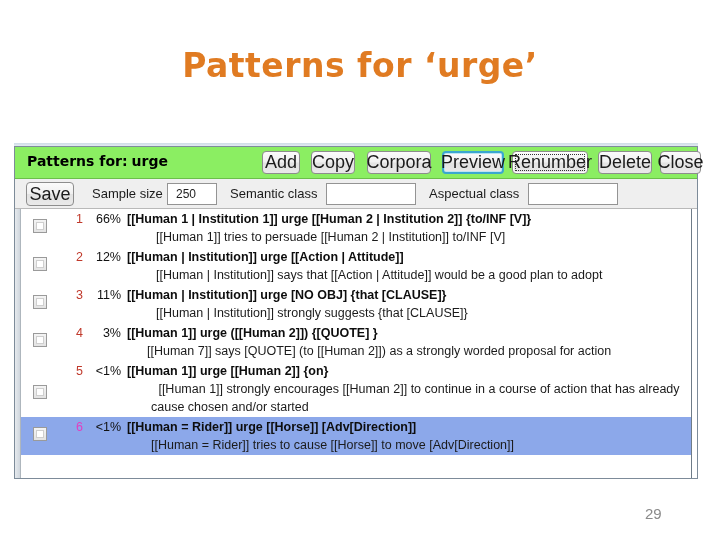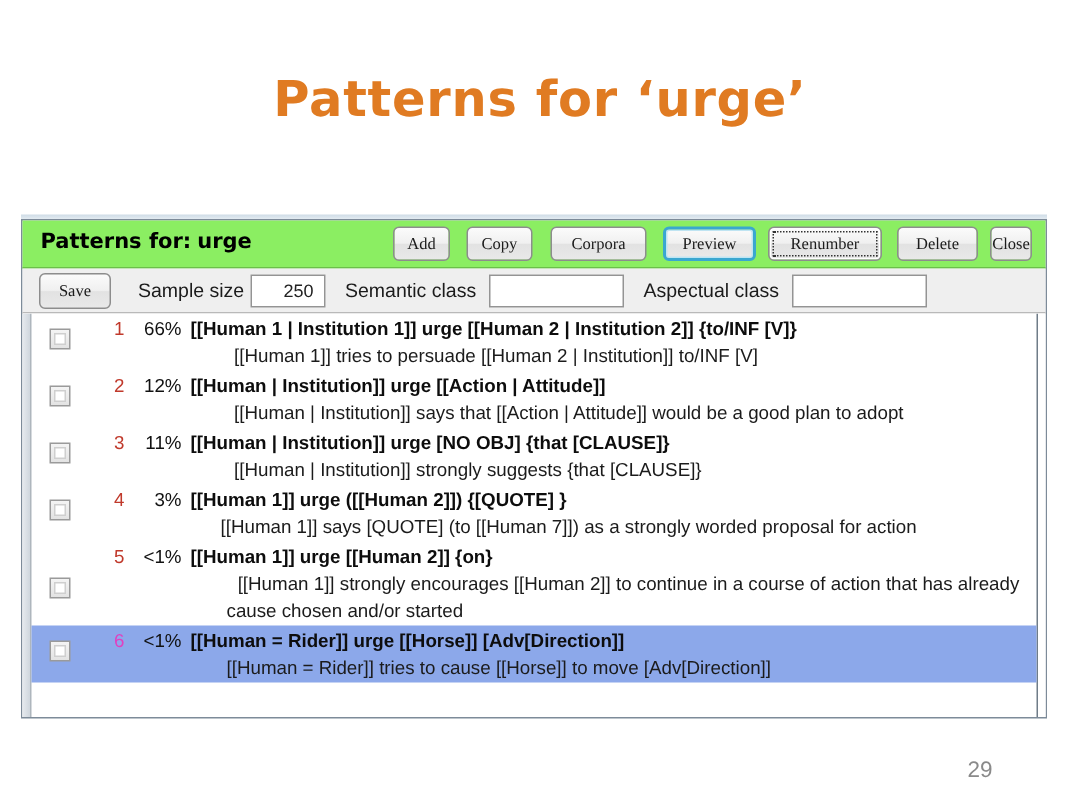--- a/index.html
+++ b/index.html
@@ -52,24 +52,24 @@
   }
   .header-title .term{margin-left:4px;}
 
   .btn{
     position:absolute;top:4px;
     height:23px;
     box-sizing:border-box;
     background:linear-gradient(to bottom,#fbfbfb 0%,#f0f0f0 48%,#e2e2e2 52%,#e9e9e9 100%);
     border:1px solid #8d8d8d;
     border-radius:4px;
-    font-size:11px;
+    font-size:18px;
     color:#1b1b1b;
     display:flex;align-items:center;justify-content:center;
-    font-family:Liberation Serif, serif;
+    font-family:Liberation Sans, sans-serif;
     cursor:pointer;
     white-space:nowrap;
   }
   .btn.focused{
     border:2px solid #3aa7d0;
     border-radius:4px;
     box-shadow:0 0 0 1px #bfe4f2 inset;
   }
   .btn.dotted{
     outline:none;
@@ -98,21 +98,21 @@
   }
   .field{
     position:absolute;top:4px;
     height:22px;
     background:#ffffff;
     border:1px solid #949494;
     box-sizing:border-box;
     font-size:12px;
     color:#222;
     display:flex;align-items:center;
-    padding-left:21px;
+    padding-left:8px;
     font-family:"Liberation Sans", sans-serif;
   }
 
   
   .list-area{
     position:relative;
     height:269px;
     background:#ffffff;
     overflow:hidden;
   }
@@ -198,21 +198,21 @@
     <div class="header-title">
       <span>Patterns for:</span><span class="term">urge</span>
     </div>
     <div id="header-buttons">
         <div class="btn" style="left: 247px; width: 38px;">Add</div>
         <div class="btn" style="left: 296px; width: 44px;">Copy</div>
         <div class="btn" style="left: 352px; width: 64px;">Corpora</div>
         <div class="btn focused" style="left: 427px; width: 62px;">Preview</div>
         <div class="btn dotted" style="left: 497px; width: 76px;">Renumber<span class="dots"></span></div>
         <div class="btn" style="left: 583px; width: 54px;">Delete</div>
-        <div class="btn" style="left: 645px; width: 28px;">Close</div>
+        <div class="btn" style="left: 645px; width: 41px;">Close</div>
       </div>
   </div>
 
   <div class="toolbar2">
     <div class="btn" style="left:11px;width:48px;top:3px;height:24px;">Save</div>
     <div class="lbl" style="left:77px;text-align:right;">Sample size</div>
     <div class="field" style="left:152px;width:50px;">250</div>
     <div class="lbl" style="left:215px;">Semantic class</div>
     <div class="field" style="left:311px;width:90px;"></div>
     <div class="lbl" style="left:414px;">Aspectual class</div>
@@ -250,21 +250,21 @@
           <div class="pat" style="top: 3px;">[[Human | Institution]] urge [NO OBJ]  {that [CLAUSE]}</div>
           <div class="desc" style="top: 21px; left: 135px;">[[Human | Institution]] strongly suggests {that [CLAUSE]}</div>
         </div>
         <div class="row" style="top: 114px; height: 38px;">
           <div class="chk" style="top: 10px;">
             <i></i>
           </div>
           <div class="num" style="top: 3px;">4</div>
           <div class="pct" style="top: 3px;">3%</div>
           <div class="pat" style="top: 3px;">[[Human 1]] urge ([[Human 2]])  {[QUOTE] }</div>
-          <div class="desc" style="top: 21px; left: 126px;">[[Human 1]] says [QUOTE] (to [[Human 7]]) as a strongly worded proposal for action</div>
+          <div class="desc" style="top: 21px; left: 126px;">[[Human 7]] says [QUOTE] (to [[Human 2]]) as a strongly worded proposal for action</div>
         </div>
         <div class="row" style="top: 152px; height: 56px;">
           <div class="chk" style="top: 24px;">
             <i></i>
           </div>
           <div class="num" style="top: 3px;">5</div>
           <div class="pct" style="top: 3px;">&lt;1%</div>
           <div class="pat" style="top: 3px;">[[Human 1]] urge [[Human 2]] {on}</div>
           <div class="desc" style="top: 21px; left: 130px; text-align: center;">[[Human 1]] strongly encourages [[Human 2]] to continue in a course of action that has already</div>
           <div class="desc" style="top: 39px; left: 130px;">cause chosen and/or started</div>

